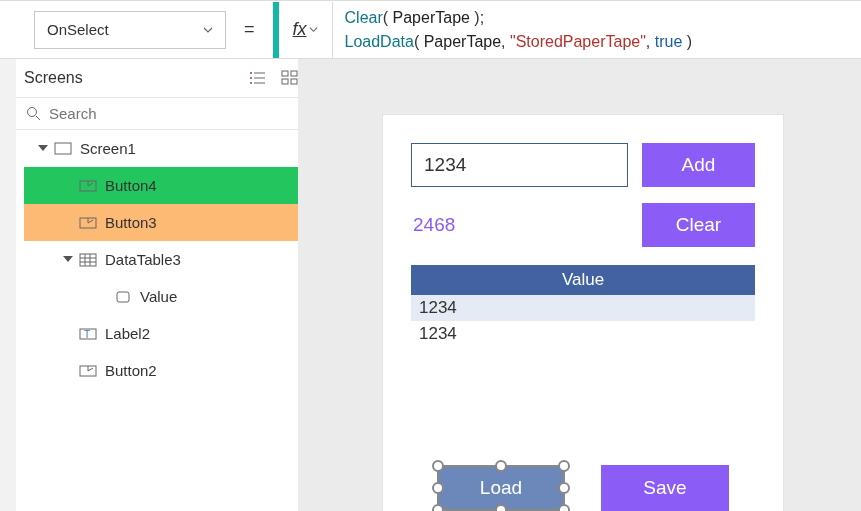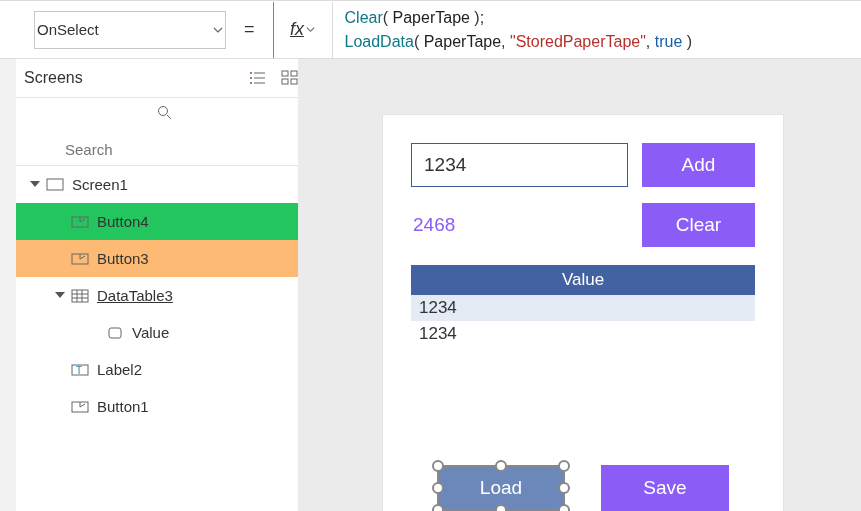--- a/index.html
+++ b/index.html
@@ -1,43 +1,43 @@
 <!DOCTYPE html>
 <html><head>
 <meta charset="utf-8">
 <style>
 * { box-sizing: border-box; margin: 0; padding: 0; font-family: "Segoe UI", Arial, sans-serif; }
 body { width: 861px; height: 511px; background: #f2f2f2; overflow: hidden; position: relative; border-top: 1px solid #dcdcdc; }
 
 
 .topbar { display: flex; align-items: center; background: #fff; border-bottom: 1px solid #dcdcdc; height: 58px; }
-.prop-dropdown { margin: 10px 0 10px 34px; width: 192px; height: 38px; border: 1px solid #c8c8c8; display: flex; align-items: center; justify-content: space-between; padding: 0 2px; background: #fff; font-size: 15px; color: #333; }
+.prop-dropdown { margin: 10px 0 10px 34px; width: 192px; height: 38px; border: 1px solid #c8c8c8; display: flex; align-items: center; justify-content: space-between; padding: 0 12px; background: #fff; font-size: 15px; color: #333; }
 .chevron { width: 10px; height: 10px; }
 .eq { padding: 0 18px; font-size: 18px; color: #333; }
-.fx-box { width: 60px; height: 56px; border-left: 1px solid #14b8a6; border-right: 1px solid #dcdcdc; display: flex; align-items: center; justify-content: center; gap: 2px; font-style: italic; font-size: 18px; color: #333; text-decoration: underline; }
+.fx-box { width: 60px; height: 56px; border-left: 6px solid #14b8a6; border-right: 1px solid #dcdcdc; display: flex; align-items: center; justify-content: center; gap: 2px; font-style: italic; font-size: 18px; color: #333; text-decoration: underline; }
 .fx-box .chev { width: 9px; height: 9px; }
 .formula { flex: 1; padding: 0 12px; font-family: Consolas, monospace; font-size: 16px; line-height: 1.45; color: #333; white-space: pre; }
 .fn { color: #0f7787; }
 .id { color: #222; }
 .str { color: #b5322c; }
 .kw { color: #1b5fa0; }
 
 
 .left { position: absolute; top: 58px; left: 16px; width: 298px; bottom: 0; background: #fff; border-right: 1px solid #dcdcdc; overflow: hidden; }
 .left-header { display: flex; align-items: center; justify-content: space-between; padding: 10px 14px 10px 8px; border-bottom: 1px solid #e6e6e6; }
 .left-header h3 { font-size: 16px; font-weight: 400; color: #333; }
 .hdr-icons { display: flex; gap: 14px; align-items: center; }
-.search-row { display: flex; align-items: center; gap: 21px; padding: 7px 10px; border-bottom: 1px solid #e6e6e6; color: #888; font-size: 15px; flex-direction: column; }
+.search-row { display: flex; align-items: center; gap: 8px; padding: 7px 10px; border-bottom: 1px solid #e6e6e6; color: #888; font-size: 15px; }
 .search-row input { border: none; outline: none; flex: 1; font-size: 15px; color: #555; background: transparent; }
 
 .tree { font-size: 15px; color: #333; }
-.tree-row { display: flex; align-items: center; height: 37px; padding-right: 8px; }
+.tree-row { display: flex; align-items: center; height: 37px; padding-right: 8px; margin-left: 8px; }
 .tree-row.lvl0 { padding-left: 14px; }
 .tree-row.lvl1 { padding-left: 55px; }
-.tree-row.lvl1.expandable { padding-left: 39px; text-decoration: underline; }
+.tree-row.lvl1.expandable { padding-left: 39px; }
 .tree-row.lvl2 { padding-left: 90px; }
 .tree-row.hover { background: #22c55e; }
 .tree-row.selected { background: #fdba74; }
 .tree-toggle { width: 0; height: 0; border: 5px solid transparent; border-top: 6px solid #555; margin-right: 6px; transform: translateY(2px); }
 .tree-icon { width: 18px; height: 16px; margin-right: 8px; display: inline-flex; align-items: center; justify-content: center; }
 
 
 .canvas { position: absolute; top: 58px; left: 298px; right: 0; bottom: 0; background: #ebebeb; }
 .phone { position: absolute; left: 85px; top: 56px; width: 400px; height: 420px; background: #fff; box-shadow: 0 0 0 1px #e3e3e3; padding-top: 12px; }
 .phone-inner { padding: 0 28px; margin-top: 16px; }
@@ -167,21 +167,21 @@
         </span>
       <span>Label2</span>
     </div>
     <div class="tree-row lvl1">
       <span class="tree-icon">
           <svg width="18" height="14" viewBox="0 0 18 14" stroke="#3a7aa6">
             <rect x="1" y="2" width="16" height="10"></rect>
             <path d="M9 7 L9 2 M9 7 L14 4" stroke-width="1"></path>
           </svg>
         </span>
-      <span>Button1</span>
+      <span>Button2</span>
     </div>
   </div>
 </div>
 
 <div class="canvas">
   <div class="phone">
     <div class="phone-inner">
       <div class="row1">
         <div class="text-input">
             <span>1234</span>

